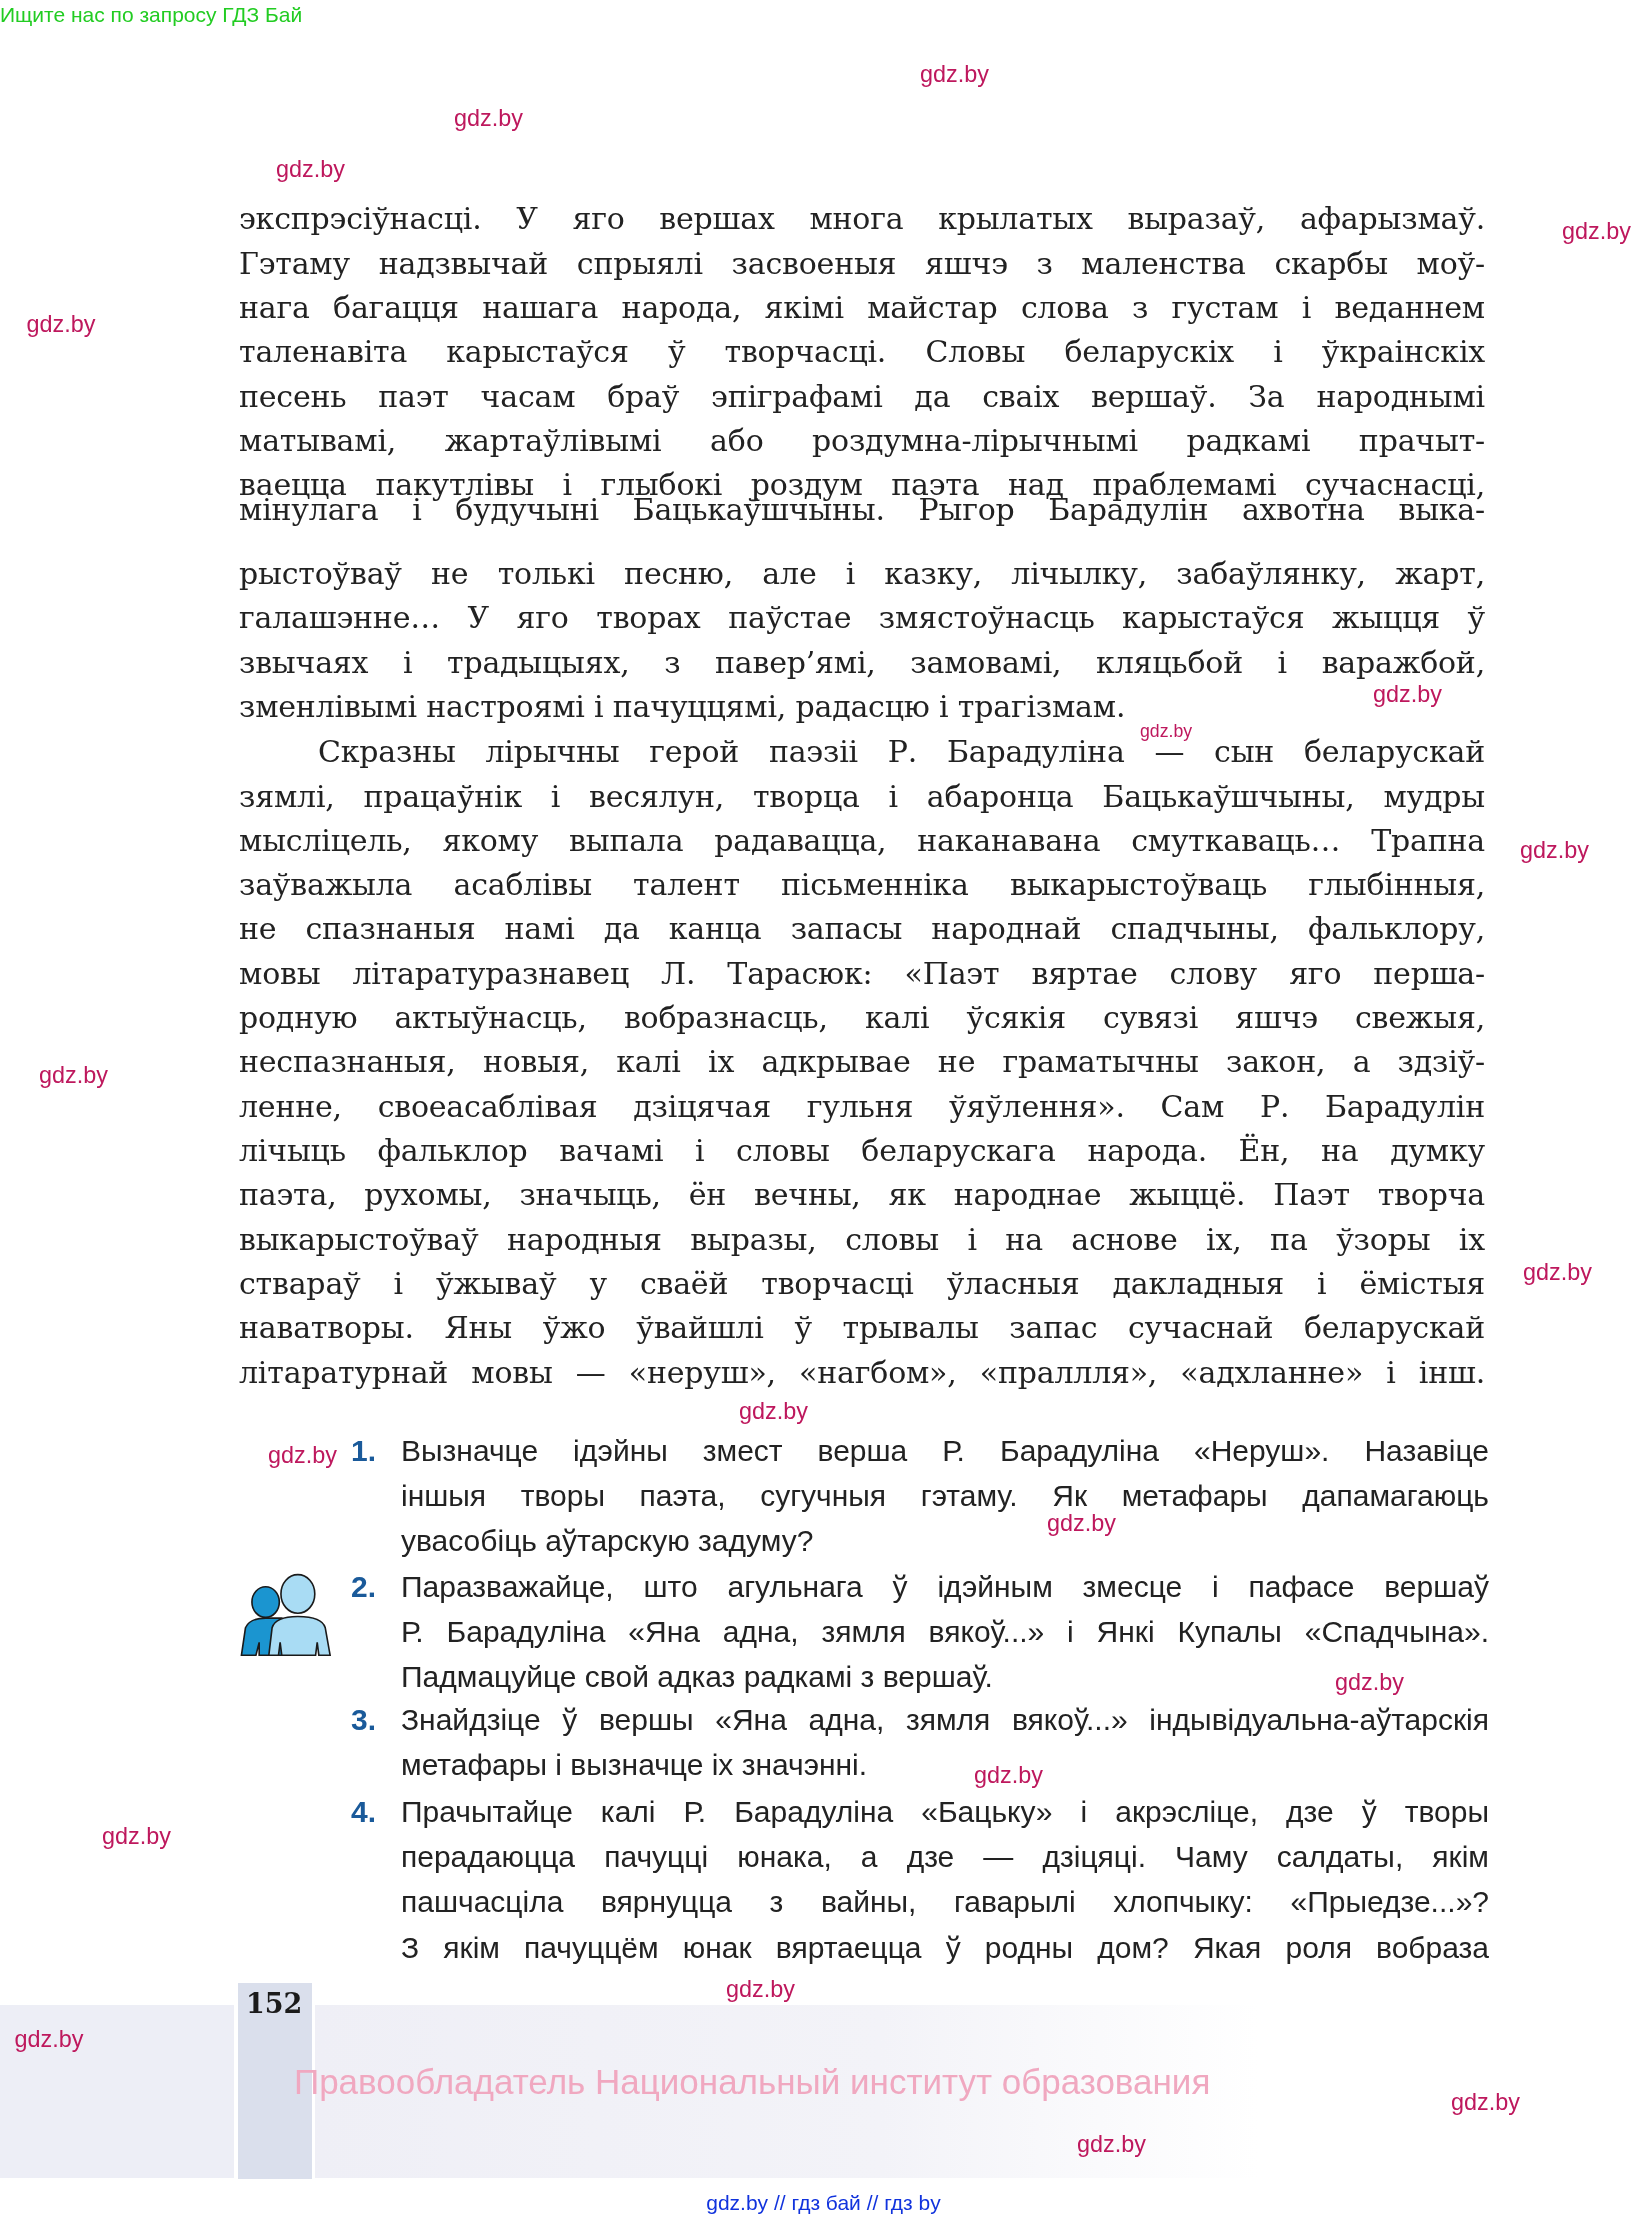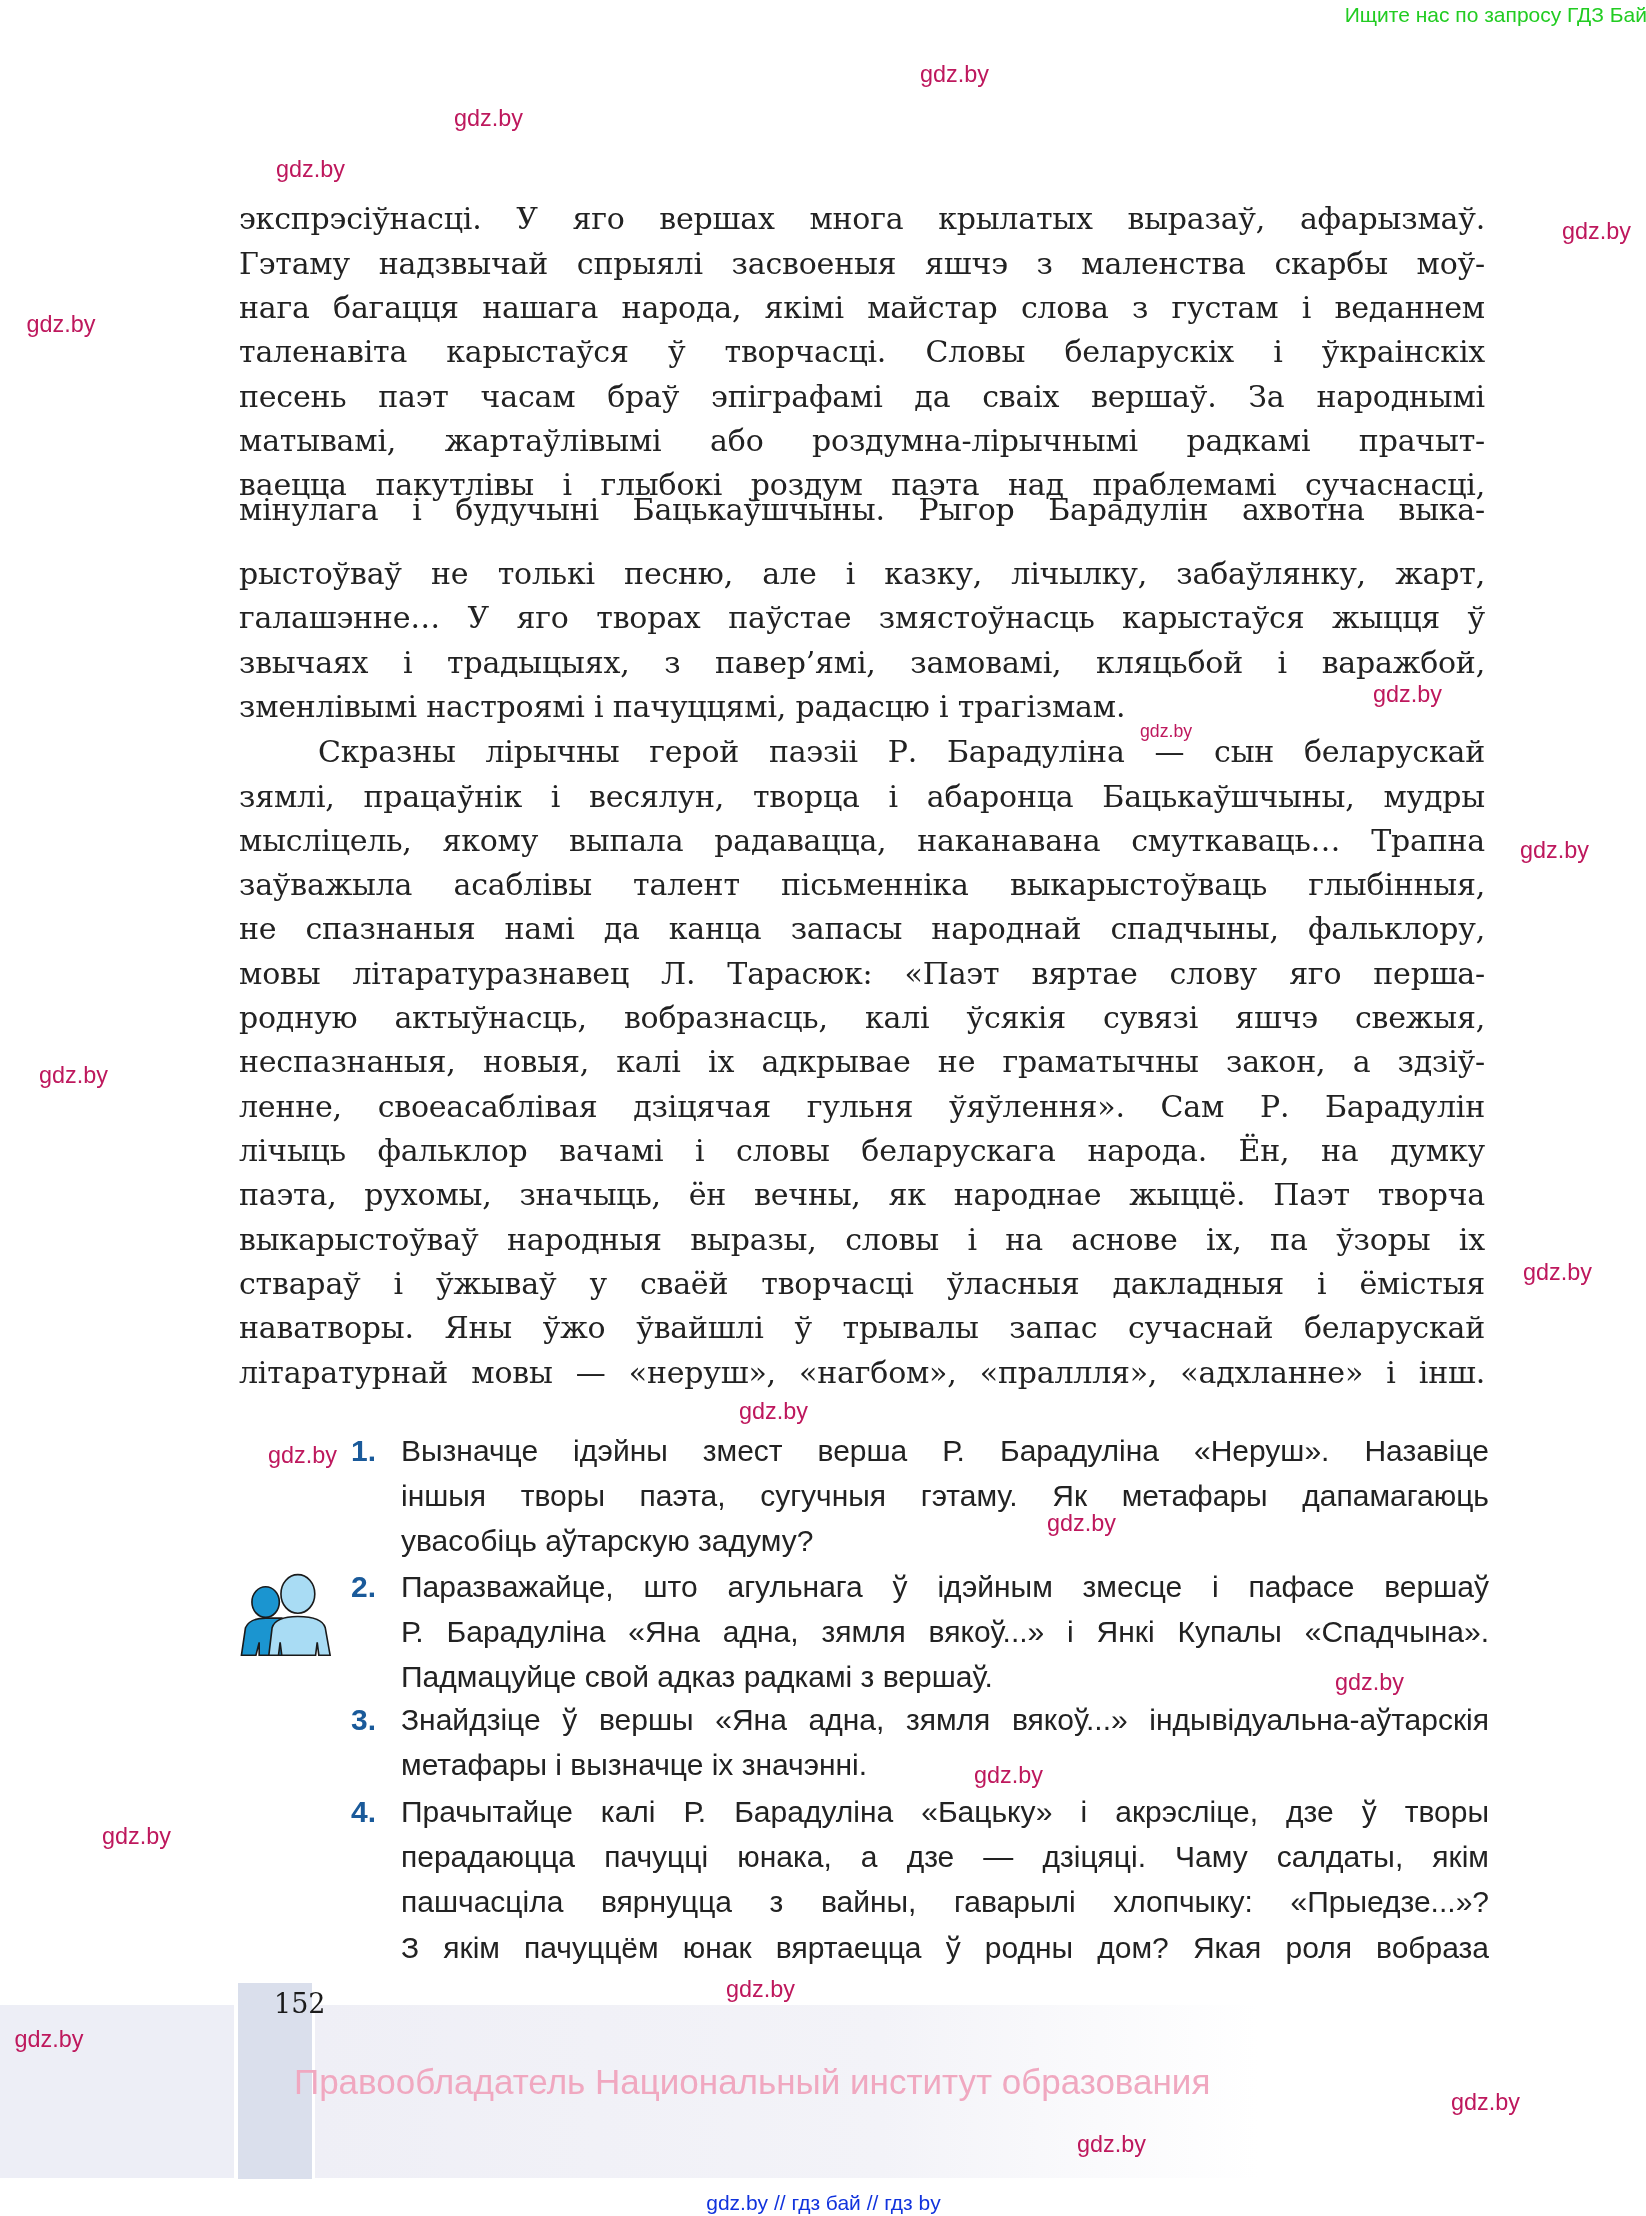--- a/index.html
+++ b/index.html
@@ -1,29 +1,29 @@
 <!DOCTYPE html>
 <html style="font-size:13px"><head>
 <meta charset="utf-8">
 <style>
   html, body { margin:0; padding:0; }
   body { width:1647px; height:2216px; position:relative; background:#ffffff; overflow:hidden; }
   .abs { position:absolute; }
-  .top-banner { left:0; width:1647px; top:3.2px; text-align:right; color:#22cc22; font-family:"Liberation Sans", sans-serif; font-size:21px; }
+  .top-banner { left:0; width:1647px; top:3.2px; text-align:left; color:#22cc22; font-family:"Liberation Sans", sans-serif; font-size:21px; }
   .wm { position:absolute; font-family:"Liberation Sans", sans-serif; font-size:23.4px; color:#be185d; white-space:nowrap; }
   .wm.small { font-size:17.7px; }
   .body-line { position:absolute; left:239px; width:1246px; height:44px; font-family:"DejaVu Serif", serif; font-size:30px; line-height:44px; color:#222222; text-align:justify; text-align-last:justify; white-space:nowrap; overflow:visible; letter-spacing:-0.2px; }
   .body-line.last { text-align-last:left; }
   .body-line.indent { left:318px; width:1167px; }
   .q-num { position:absolute; left:351px; width:40px; font-family:"Liberation Sans", sans-serif; font-weight:bold; font-size:30px; color:#1a5a9a; line-height:45px; }
   .q-line { position:absolute; left:401px; width:1088px; font-family:"Liberation Sans", sans-serif; font-size:30px; line-height:45px; color:#222222; text-align:justify; text-align-last:justify; white-space:nowrap; }
   .q-line.last { text-align-last:left; }
   .footer-left { left:0; top:2005px; width:234px; height:173px; background:#edeef6; }
   .footer-page { left:238px; top:1983px; width:74px; height:196px; background:#dadfec; }
-  .page-number { position:absolute; left:8px; top:4.8px; font-family:"DejaVu Serif", serif; font-weight:normal; font-size:27px; color:#1b1b1b;margin-left:28px; }
+  .page-number { position:absolute; left:8px; top:4.8px; font-family:"DejaVu Serif", serif; font-weight:bold; font-size:27px; color:#1b1b1b; }
   .footer-right { left:315px; top:2005px; width:943px; height:173px; background:linear-gradient(to right, #efeff6 0%, #f3f3f8 60%, #ffffff 100%); }
   .rights { left:294px; top:2062px; font-family:"Liberation Sans", sans-serif; font-size:35px; color:#f0a8c0; white-space:nowrap; }
   .bottom-links { left:0; width:1647px; top:2191px; text-align:center; font-family:"Liberation Sans", sans-serif; font-size:21px; color:#1133dd; }
   .icon-people { left:235px; top:1568px; width:108px; height:89px; }
 </style>
 </head>
 <body>
 
 <div class="abs top-banner">Ищите нас по запросу ГДЗ Бай</div>
 

